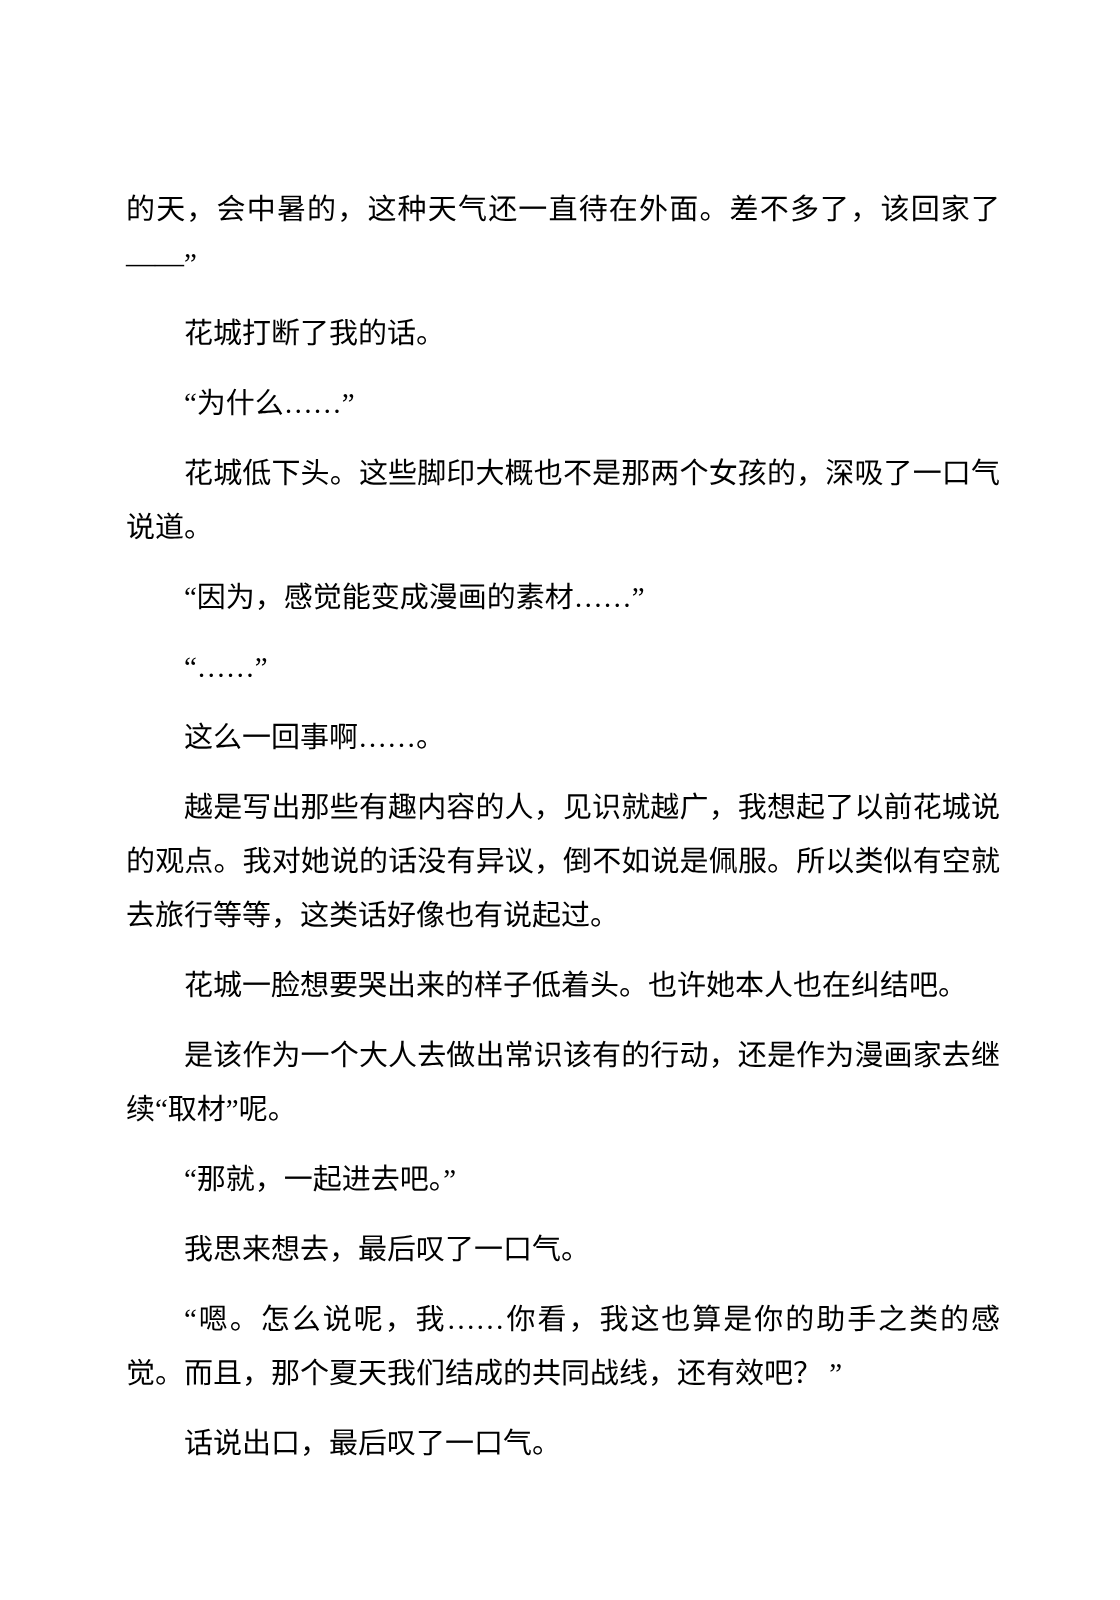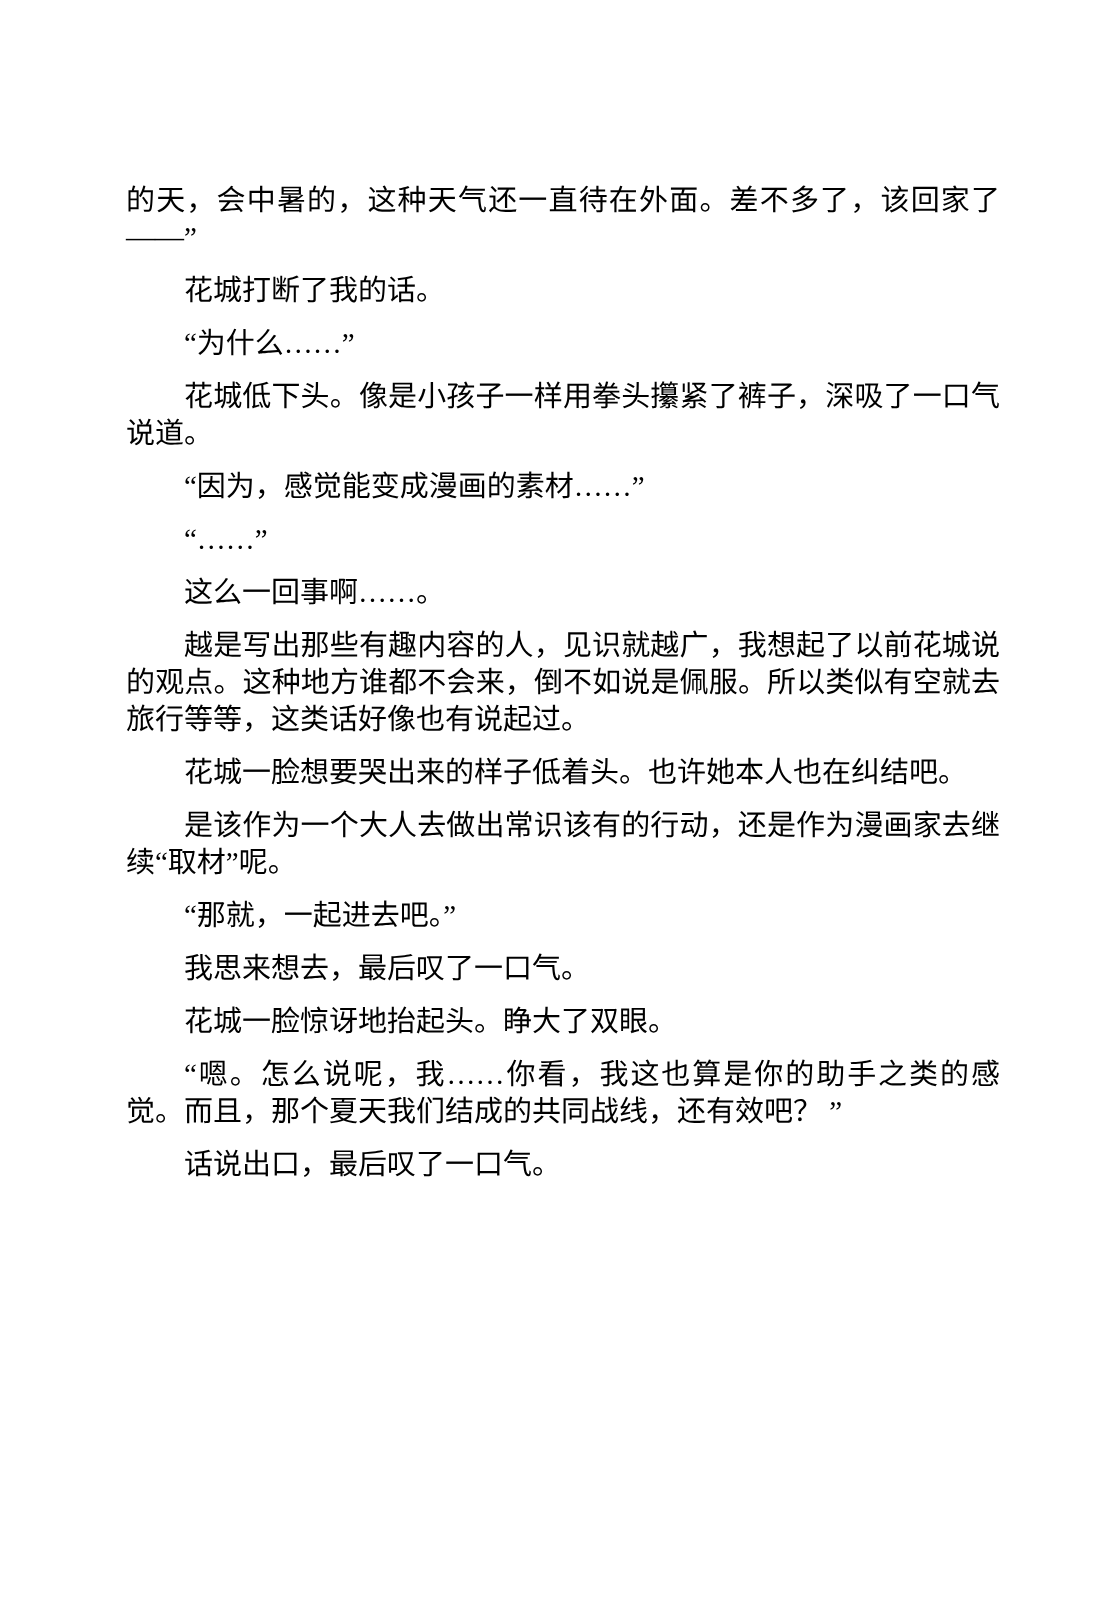--- a/index.html
+++ b/index.html
@@ -13,21 +13,21 @@
     overflow: hidden;
   }
   .page {
     box-sizing: border-box;
     width: 1120px;
     height: 1600px;
     padding: 182px 120px 0 126px;
     background: #ffffff;
     font-family: "Liberation Serif", "DejaVu Serif", serif;
     font-size: 29px;
-    line-height: 37px;
+    line-height: 54px;
     color: #000000;
     text-align: justify;
   }
   .page p.para {
     margin: 16px 0 0 0;
     text-indent: 2em;
     word-break: normal;
   }
   .page p.para.no-indent {
     margin-top: 0;
@@ -35,26 +35,25 @@
   }
 </style>
 </head>
 <body>
 
 <div class="page">
   <div class="text-block">
       <p class="para no-indent">的天，会中暑的，这种天气还一直待在外面。差不多了，该回家了——”</p>
       <p class="para">花城打断了我的话。</p>
       <p class="para">“为什么……”</p>
-      <p class="para">花城低下头。像是小孩子一样用拳头攥紧了裤子，深吸了一口气说道。</p>
+      <p class="para">花城低下头。这些脚印大概也不是那两个女孩的，深吸了一口气说道。</p>
       <p class="para">“因为，感觉能变成漫画的素材……”</p>
       <p class="para">“……”</p>
       <p class="para">这么一回事啊……。</p>
-      <p class="para">越是写出那些有趣内容的人，见识就越广，我想起了以前花城说的观点。这种地方谁都不会来，倒不如说是佩服。所以类似有空就去旅行等等，这类话好像也有说起过。</p>
+      <p class="para">越是写出那些有趣内容的人，见识就越广，我想起了以前花城说的观点。我对她说的话没有异议，倒不如说是佩服。所以类似有空就去旅行等等，这类话好像也有说起过。</p>
       <p class="para">花城一脸想要哭出来的样子低着头。也许她本人也在纠结吧。</p>
       <p class="para">是该作为一个大人去做出常识该有的行动，还是作为漫画家去继续“取材”呢。</p>
       <p class="para">“那就，一起进去吧。”</p>
       <p class="para">我思来想去，最后叹了一口气。</p>
-      <p class="para">花城一脸惊讶地抬起头。睁大了双眼。</p>
       <p class="para">“嗯。怎么说呢，我……你看，我这也算是你的助手之类的感觉。而且，那个夏天我们结成的共同战线，还有效吧？ ”</p>
       <p class="para">话说出口，最后叹了一口气。</p>
     </div>
 </div>
 
 </body></html>

